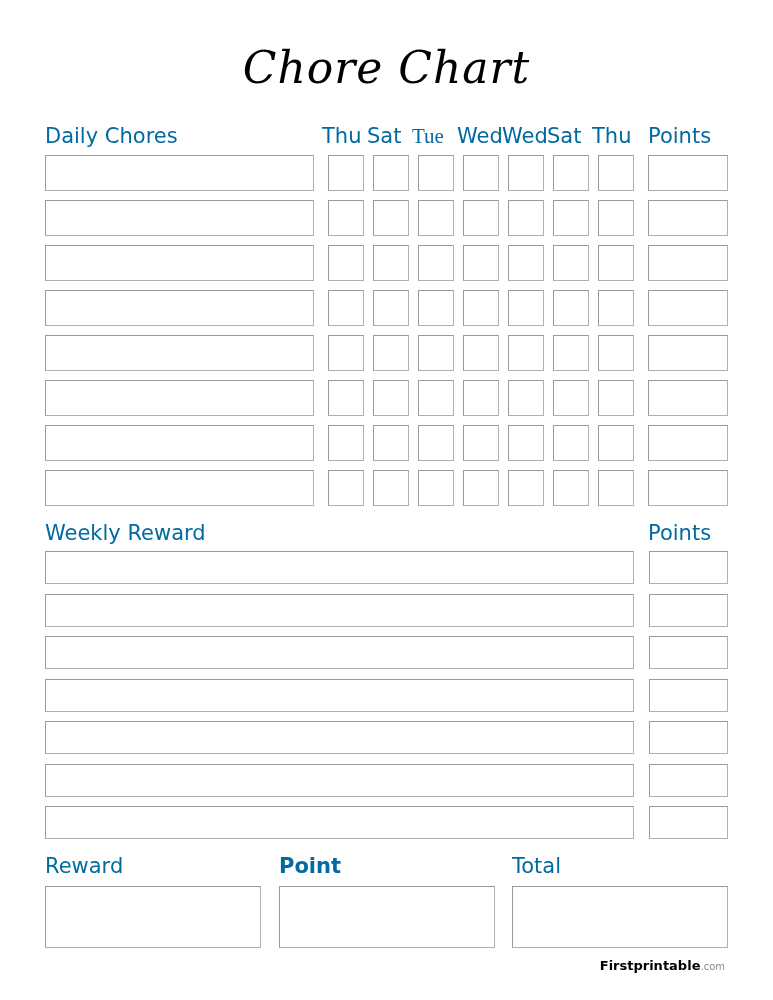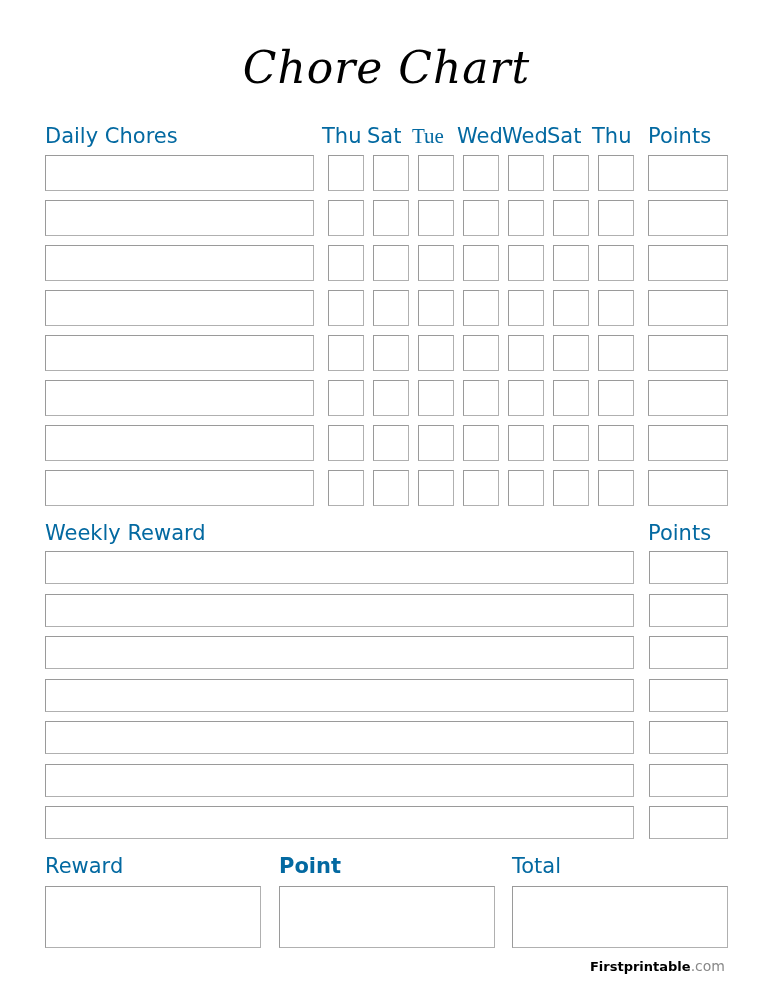--- a/index.html
+++ b/index.html
@@ -3,21 +3,21 @@
 <meta charset="utf-8">
 <style>
   html,body{margin:0;padding:0;background:#fff;}
   body{width:773px;height:1000px;position:relative;overflow:hidden;font-family:"DejaVu Sans",sans-serif;color:#111;}
   .abs{position:absolute;}
   .title{left:0;width:773px;top:42px;text-align:center;font-family:"DejaVu Serif",serif;font-style:italic;font-size:44px;letter-spacing:1px;color:#000;}
   .hdr{font-size:21px;color:#0369a1;text-align:left;position:absolute;line-height:20px;}
   .box{position:absolute;box-sizing:border-box;border:1.5px solid #9a9a9a;border-right-color:#b0b0b0;border-bottom-color:#b0b0b0;background:#fff;}
   .brand{position:absolute;right:48px;top:958px;font-size:13px;}
   .brand b{font-weight:bold;color:#000;}
-  .brand span{color:#888;font-size:14px;}
+  .brand span{color:#888;font-size:10px;}
 </style>
 </head>
 <body>
 
 <div class="abs title">Chore Chart</div>
 
 <div class="hdr" style="left:45px;width:270px;top:126px;">Daily Chores</div>
 <div id="day-headers">
     <div class="hdr" style="left: 322px; width: 48px; top: 126px;">Thu</div>
     <div class="hdr" style="left: 367px; width: 48px; top: 126px;">Sat</div>

